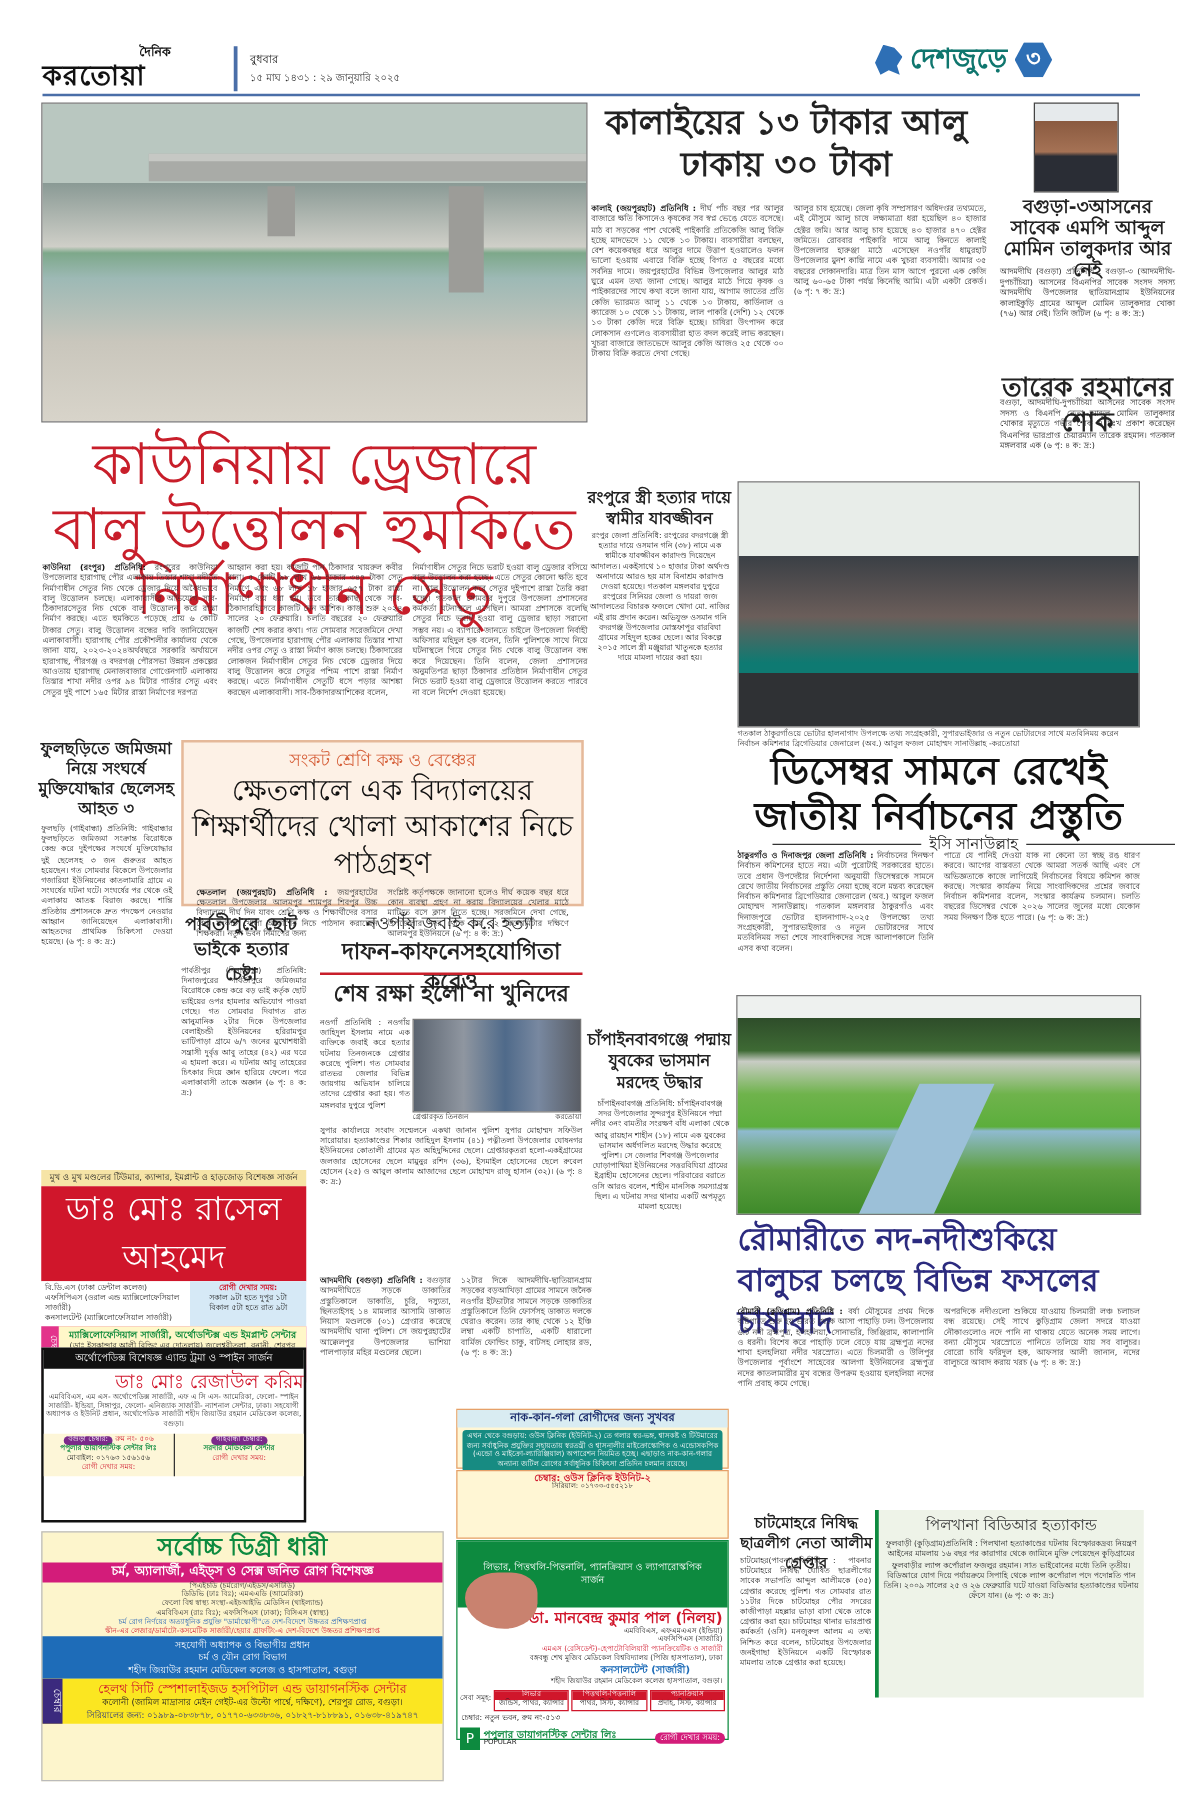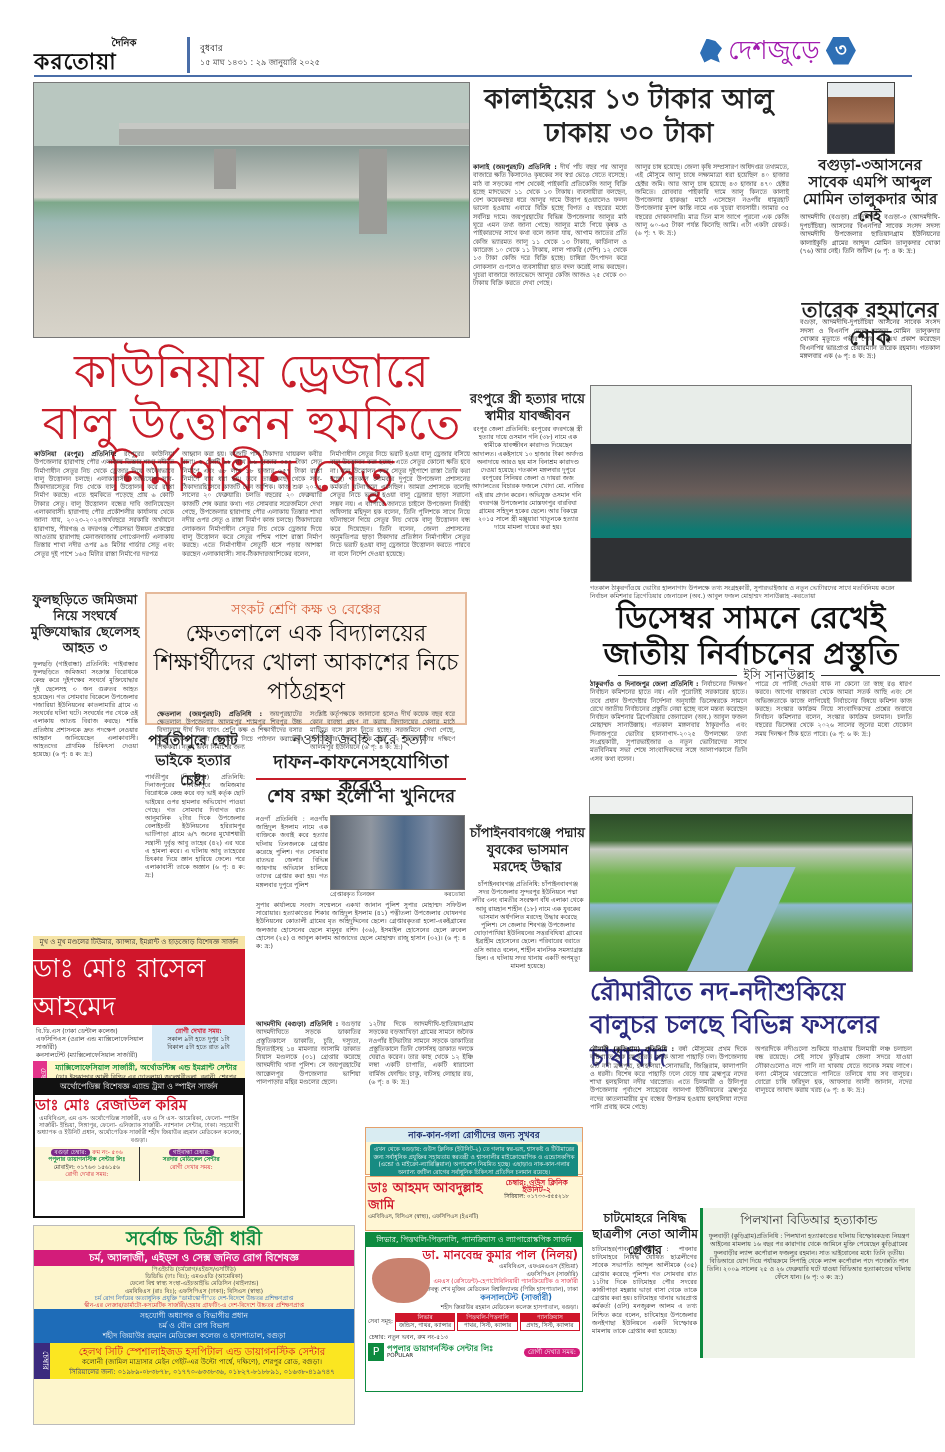--- a/index.html
+++ b/index.html
@@ -8,21 +8,21 @@
 .masthead-logo{left:34px;top:36px;width:150px;height:40px}
 .logo-small{font-size:10px;font-weight:bold;text-align:center;color:#111;padding-left:30px}
 .logo-big{font-size:22px;font-weight:900;color:#111;letter-spacing:1px;line-height:24px}
 .vbar{left:187px;top:37px;width:3px;height:36px;background:#4a6ea8}
 .dateline{left:200px;top:42px}
 .dateline .day{font-size:9px;color:#222}
 .dateline .date{font-size:8px;color:#333;margin-top:4px}
 .hrule{left:34px;top:75px;width:878px;height:2px;background:#4a6ea8}
 .section-brand{left:700px;top:33px;display:flex;align-items:center;gap:6px}
 .section-brand .map{width:22px;height:24px;background:#2e6fb5;clip-path:polygon(30% 0,70% 10%,100% 40%,80% 70%,90% 100%,50% 85%,20% 100%,0 60%,15% 30%)}
-.section-brand .title{font-size:26px;color:#a21caf;font-weight:normal}
+.section-brand .title{font-size:22px;color:#0f766e;font-weight:bold}
 .section-brand .num{width:30px;height:28px;background:#2e6fb5;color:#fff;font-size:18px;font-weight:bold;display:flex;align-items:center;justify-content:center;clip-path:polygon(25% 0,75% 0,100% 50%,75% 100%,25% 100%,0 50%)}
 .photo{background:#9aa;border:1px solid #777;overflow:hidden}
 .bridge-photo{left:33px;top:82px;width:437px;height:256px;background:linear-gradient(180deg,#b9c7c0 0%,#b9c7c0 25%,#8a9a95 25%,#cfcfc8 45%,#7da88a 47%,#9db9b5 55%,#c9c6bc 75%,#d8d4ca 100%)}
 .bridge-deck{position:absolute;left:85px;top:40px;width:350px;height:22px;background:#a9aba7;border-top:6px solid #c6c8c4}
 .pillar{position:absolute;background:#9c9c98}
 .h1-red{color:#c81e2a;font-size:46px;line-height:52px;text-align:center;font-weight:normal}
 .kaunia-head{left:33px;top:345px;width:437px}
 .body-cols{display:flex;gap:8px}
 .body-cols p{flex:1;font-size:6.4px;line-height:8.3px;text-align:justify;color:#333}
 .kaunia-body{left:34px;top:450px;width:436px;height:140px}
@@ -62,33 +62,33 @@
 .naogaon-rule{left:256px;top:778px;width:210px;height:2px;background:#c81e2a}
 .naogaon-head2{left:255px;top:784px;width:212px;text-align:center;font-size:18px;line-height:24px}
 .arrest-photo{left:330px;top:815px;width:135px;height:75px;background:linear-gradient(90deg,#5b6470 0%,#8f96a0 30%,#4f6a8a 55%,#7888a0 75%,#5a5e66 100%)}
 .arrest-caption{left:330px;top:891px;width:135px;font-size:5.8px;display:flex;justify-content:space-between}
 .naogaon-body{left:256px;top:815px;width:72px;font-size:6.2px;line-height:8.2px;text-align:justify}
 .naogaon-body2{left:256px;top:901px;width:210px;font-size:6.2px;line-height:8.2px;text-align:justify}
 .adam-head{left:255px;top:955px;width:212px;text-align:center;font-size:17px;line-height:34px}
 .adam-body{left:256px;top:1020px;width:330px;height:100px}
 .ad-rasel{left:33px;top:936px;width:212px;height:230px}
 .ad-rasel .strip{background:#f6e4a6;font-size:6.8px;text-align:center;padding:2px;color:#222}
-.ad-rasel .name{background:#d0162b;color:#fff;font-size:26px;line-height:38px}
+.ad-rasel .name{background:#d0162b;color:#fff;text-align:center;font-size:26px;line-height:38px}
 .ad-rasel .info{display:flex;font-size:6.2px;background:#fff}
 .ad-rasel .info .l{flex:1.3;padding:2px 3px;line-height:8px}
 .ad-rasel .info .r{flex:1;background:#d6e9f6;padding:2px 3px;text-align:center;line-height:8px}
 .ad-rasel .info .r .t{color:#d0162b;font-weight:bold}
 .ad-rasel .chamber{display:flex;background:#e3338b}
 .ad-rasel .chamber .side{width:14px;color:#fff;font-size:7px;writing-mode:vertical-rl;text-align:center}
 .ad-rasel .chamber .main{flex:1;background:#fff7c9;font-size:6.2px;text-align:center;padding:2px}
 .ad-rasel .chamber .main .c1{color:#0f8a3a;font-size:7.5px;font-weight:bold}
 .ad-rasel .phone{background:#e3338b;color:#fff;font-size:9px;text-align:center;font-weight:bold;padding:1px}
 .ad-rezaul{left:33px;top:1078px;width:212px;height:140px;border:2px solid #111;background:#fff}
 .ad-rezaul .bar{background:#111;color:#fff;text-align:center;font-size:8px;padding:2px}
-.ad-rezaul .name{color:#d0162b;text-align:left;font-size:15px;font-weight:bold}
+.ad-rezaul .name{color:#d0162b;text-align:right;font-size:15px;font-weight:normal}
 .ad-rezaul .deg{text-align:center;font-size:5.8px;line-height:7.2px;color:#333}
 .ad-rezaul .cham{display:flex;font-size:5.8px;margin-top:3px;background:#fdf6d8}
 .ad-rezaul .cham>div{flex:1;padding:2px;text-align:center;line-height:7.5px}
 .pill{display:inline-block;background:#7b2a8a;color:#fff;border-radius:6px;padding:0 4px}
 .ad-chhaidur{left:33px;top:1225px;width:322px;height:200px;background:#fdf5cc;border:1px solid #bbb}
 .ad-chhaidur .top{text-align:center;font-size:19px;color:#0d8a3f;font-weight:bold;line-height:24px}
 .ad-chhaidur .spec{background:#d31c7a;color:#fff;text-align:center;font-size:10px;font-weight:bold;line-height:16px}
 .ad-chhaidur .name{text-align:center;font-size:21px;color:#1f2d86;font-weight:bold;line-height:28px}
 .ad-chhaidur .deg{text-align:center;font-size:5.8px;line-height:7.2px;color:#333}
 .ad-chhaidur .deg .blue{color:#1f5fb5}.ad-chhaidur .deg .red{color:#d0162b}
@@ -102,21 +102,21 @@
 .ad-ent{left:365px;top:1127px;width:218px;height:48px;background:#fff6d4;border:1px solid #e5a06a}
 .ad-ent .t{background:#d9ecf2;text-align:center;font-size:9px;color:#1a2b6b;font-weight:bold;line-height:14px}
 .ad-ent .b{margin:2px 4px;background:#178b82;color:#fff;font-size:5.8px;line-height:7.6px;text-align:center;border-radius:3px;padding:2px}
 .ad-jami{left:365px;top:1176px;width:218px;height:55px;background:#fff6d4;border:1px solid #e5a06a;display:flex}
 .ad-jami .l{flex:1.4;padding:2px}
 .ad-jami .l .n{color:#d0162b;font-size:13px;font-weight:bold;line-height:17px}
 .ad-jami .l .d{font-size:5.4px;line-height:7px}
 .ad-jami .r{flex:1;font-size:5.6px;text-align:center;padding:2px;line-height:7px}
 .ad-jami .r .c{color:#d0162b;font-size:7.5px;font-weight:bold}
 .ad-liver{left:365px;top:1232px;width:218px;height:160px;border:1px solid #0d8a3f;background:#fff}
-.ad-liver .bar{background:#0d8a3f;color:#fff;font-size:7.6px;text-align:center;padding:2px}
+.ad-liver .bar{background:#0d8a3f;color:#fff;font-size:7.6px;text-align:center;padding:16px}
 .ad-liver .name{color:#d0162b;font-size:12px;text-align:right;padding-right:4px;font-weight:bold}
 .ad-liver .organ{position:absolute;left:6px;top:25px;width:58px;height:45px;background:#c9826f;border-radius:50% 40% 50% 60%}
 .ad-liver .deg{font-size:5.8px;text-align:right;padding-right:4px;line-height:7.4px}
 .ad-liver .deg .r{color:#d0162b}
 .ad-liver .cons{color:#1e6cb8;font-size:8px;text-align:right;padding-right:30px;font-weight:bold}
 .ad-liver .svc{display:flex;font-size:5.8px;align-items:center;gap:2px;padding:2px}
 .ad-liver .svc .cell{flex:1;border:1px solid #d0162b;text-align:center}
 .ad-liver .svc .cell .h{background:#d0162b;color:#fff}
 .ad-liver .ch{font-size:6.2px;padding:0 3px}
 .ad-liver .pop{display:flex;align-items:center;gap:3px;padding:2px}
@@ -306,24 +306,20 @@
       <div class="p">সিরিয়ালের জন্য: ০১৯৮৯-০৮৩৮৭৮, ০১৭৭০-৬৩৩৮৩৬, ০১৮২৭-৮১৮৮৯১, ০১৬৩৮-৪১৯৭৪৭</div>
     </div>
   </div>
 </div>
 
 <div class="abs ad-ent">
   <div class="t">নাক-কান-গলা রোগীদের জন্য সুখবর</div>
   <div class="b">এখন থেকে বগুড়ায়: ওউস ক্লিনিক (ইউনিট-২) তে গলার স্বর-ভঙ্গ, শ্বাসকষ্ট ও টিউমারের জন্য সর্বাধুনিক প্রযুক্তির সহায়তায় স্বরতন্ত্রী ও শ্বাসনালীর মাইক্রোস্কোপিক ও এন্ডোসকপিক (এন্ডো ও মাইক্রো-ল্যারিঞ্জিয়াল) অপারেশন নিয়মিত হচ্ছে। এছাড়াও নাক-কান-গলার অন্যান্য জটিল রোগের সর্বাধুনিক চিকিৎসা প্রতিদিন চলমান রয়েছে।</div>
 </div>
 <div class="abs ad-jami">
-  <div class="l">
-    <div class="n">ডাঃ আহমদ আবদুল্লাহ জামি</div>
-    <div class="d">এমবিবিএস, বিসিএস (স্বাস্থ্য), এফসিপিএস (ইএনটি)</div>
-  </div>
   <div class="r">
     <div class="c">চেম্বার: ওউস ক্লিনিক ইউনিট-২</div>
     <div>সিরিয়াল: ০১৭৩৩-৫৫৫২১৮</div>
   </div>
 </div>
 
 <div class="abs ad-liver">
   <div class="bar">লিভার, পিত্তথলি-পিত্তনালি, প্যানক্রিয়াস ও ল্যাপারোস্কপিক সার্জন</div>
   <div class="organ"></div>
   <div class="name">ডা. মানবেন্দ্র কুমার পাল (নিলয়)</div>

